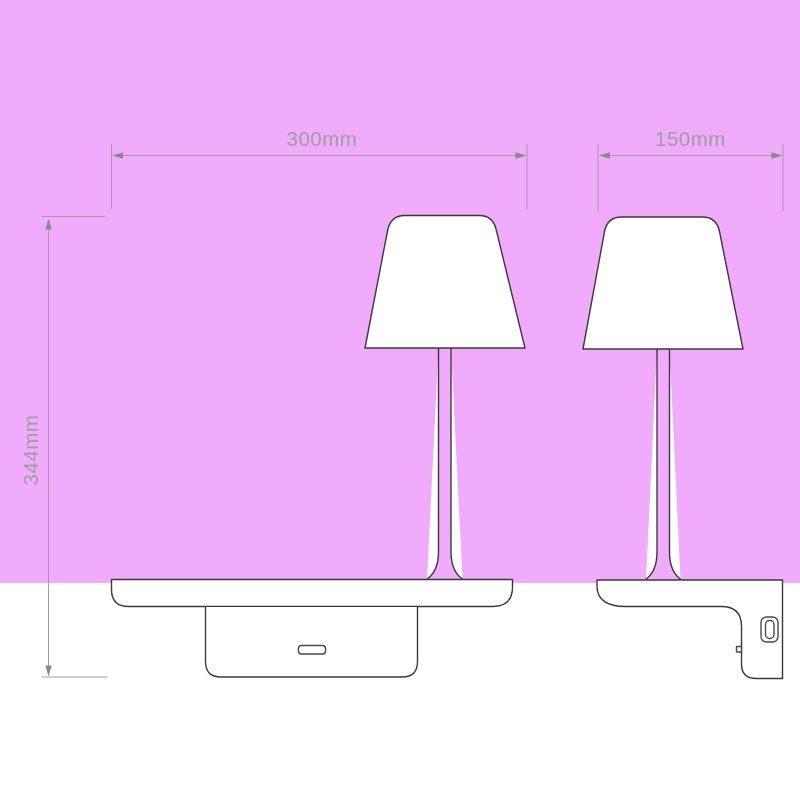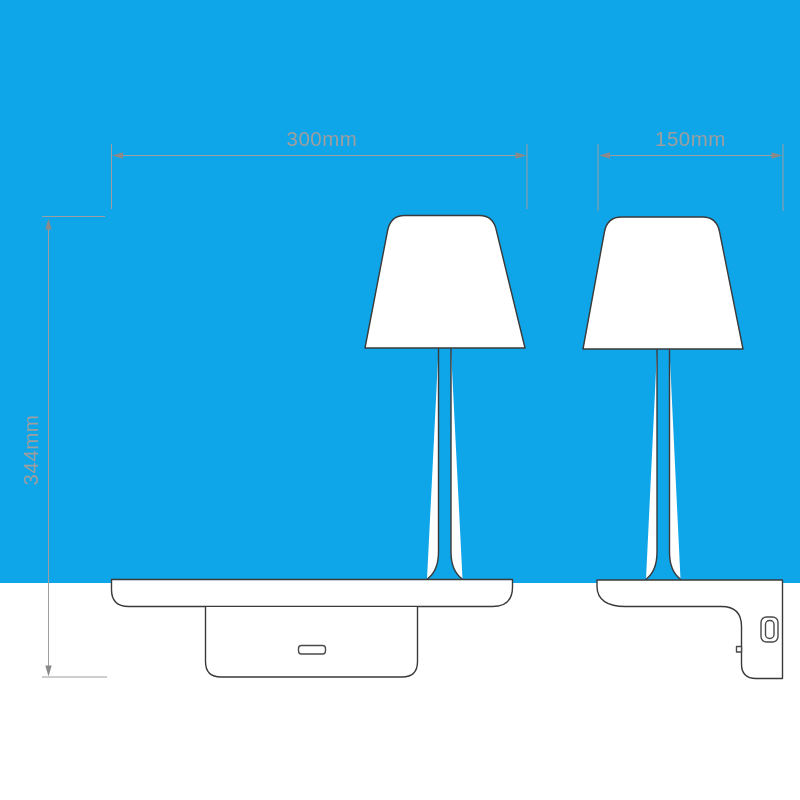--- a/index.html
+++ b/index.html
@@ -7,21 +7,21 @@
     padding: 0;
     width: 800px;
     height: 800px;
     background: #ffffff;
     overflow: hidden;
   }
   .canvas-wrap {
     position: relative;
     width: 800px;
     height: 583px;
-    background: #0ea5e9;
+    background: #f0abfc;
   }
   svg {
     display: block;
   }
   .outline {
     fill: #ffffff;
     stroke: #3a3a3a;
     stroke-width: 1.4;
     stroke-linejoin: round;
     stroke-linecap: round;

